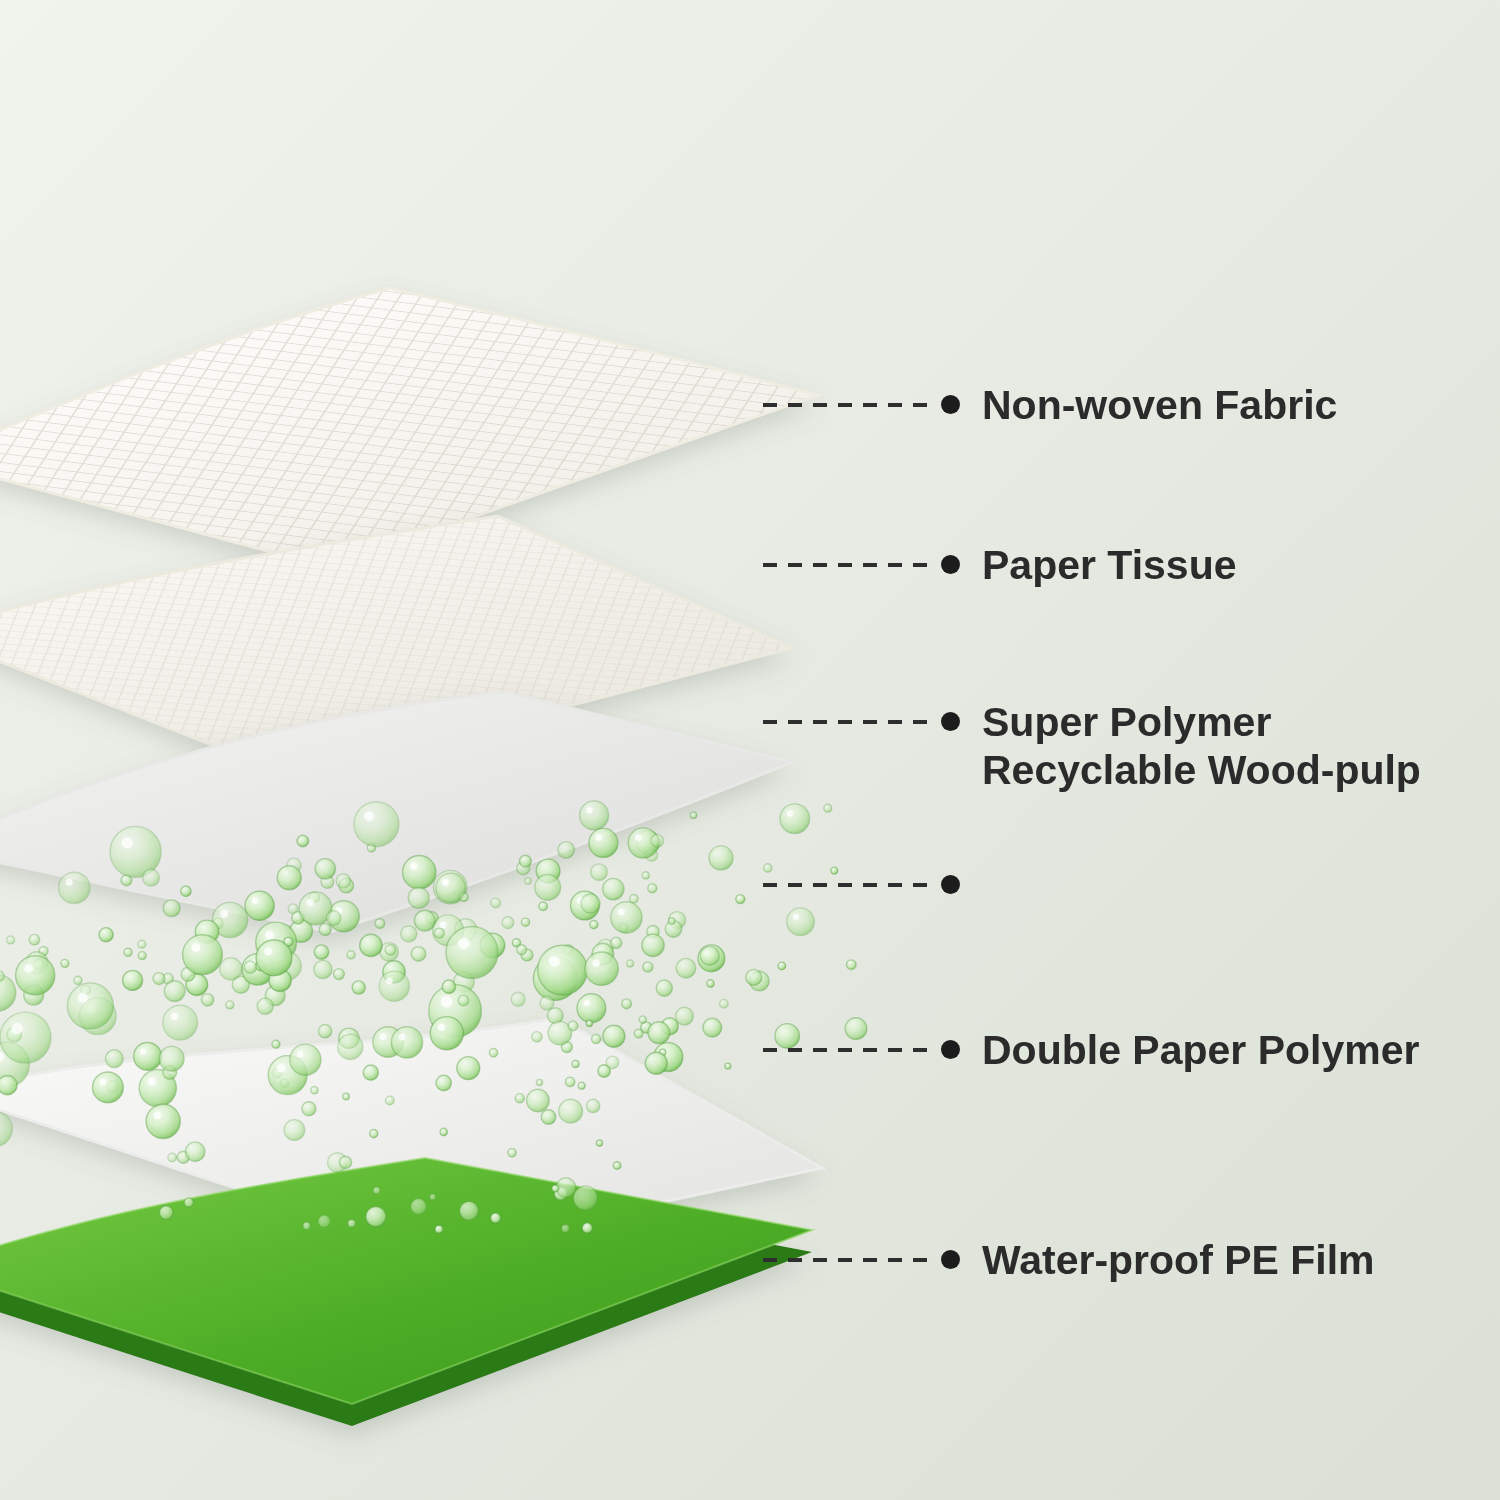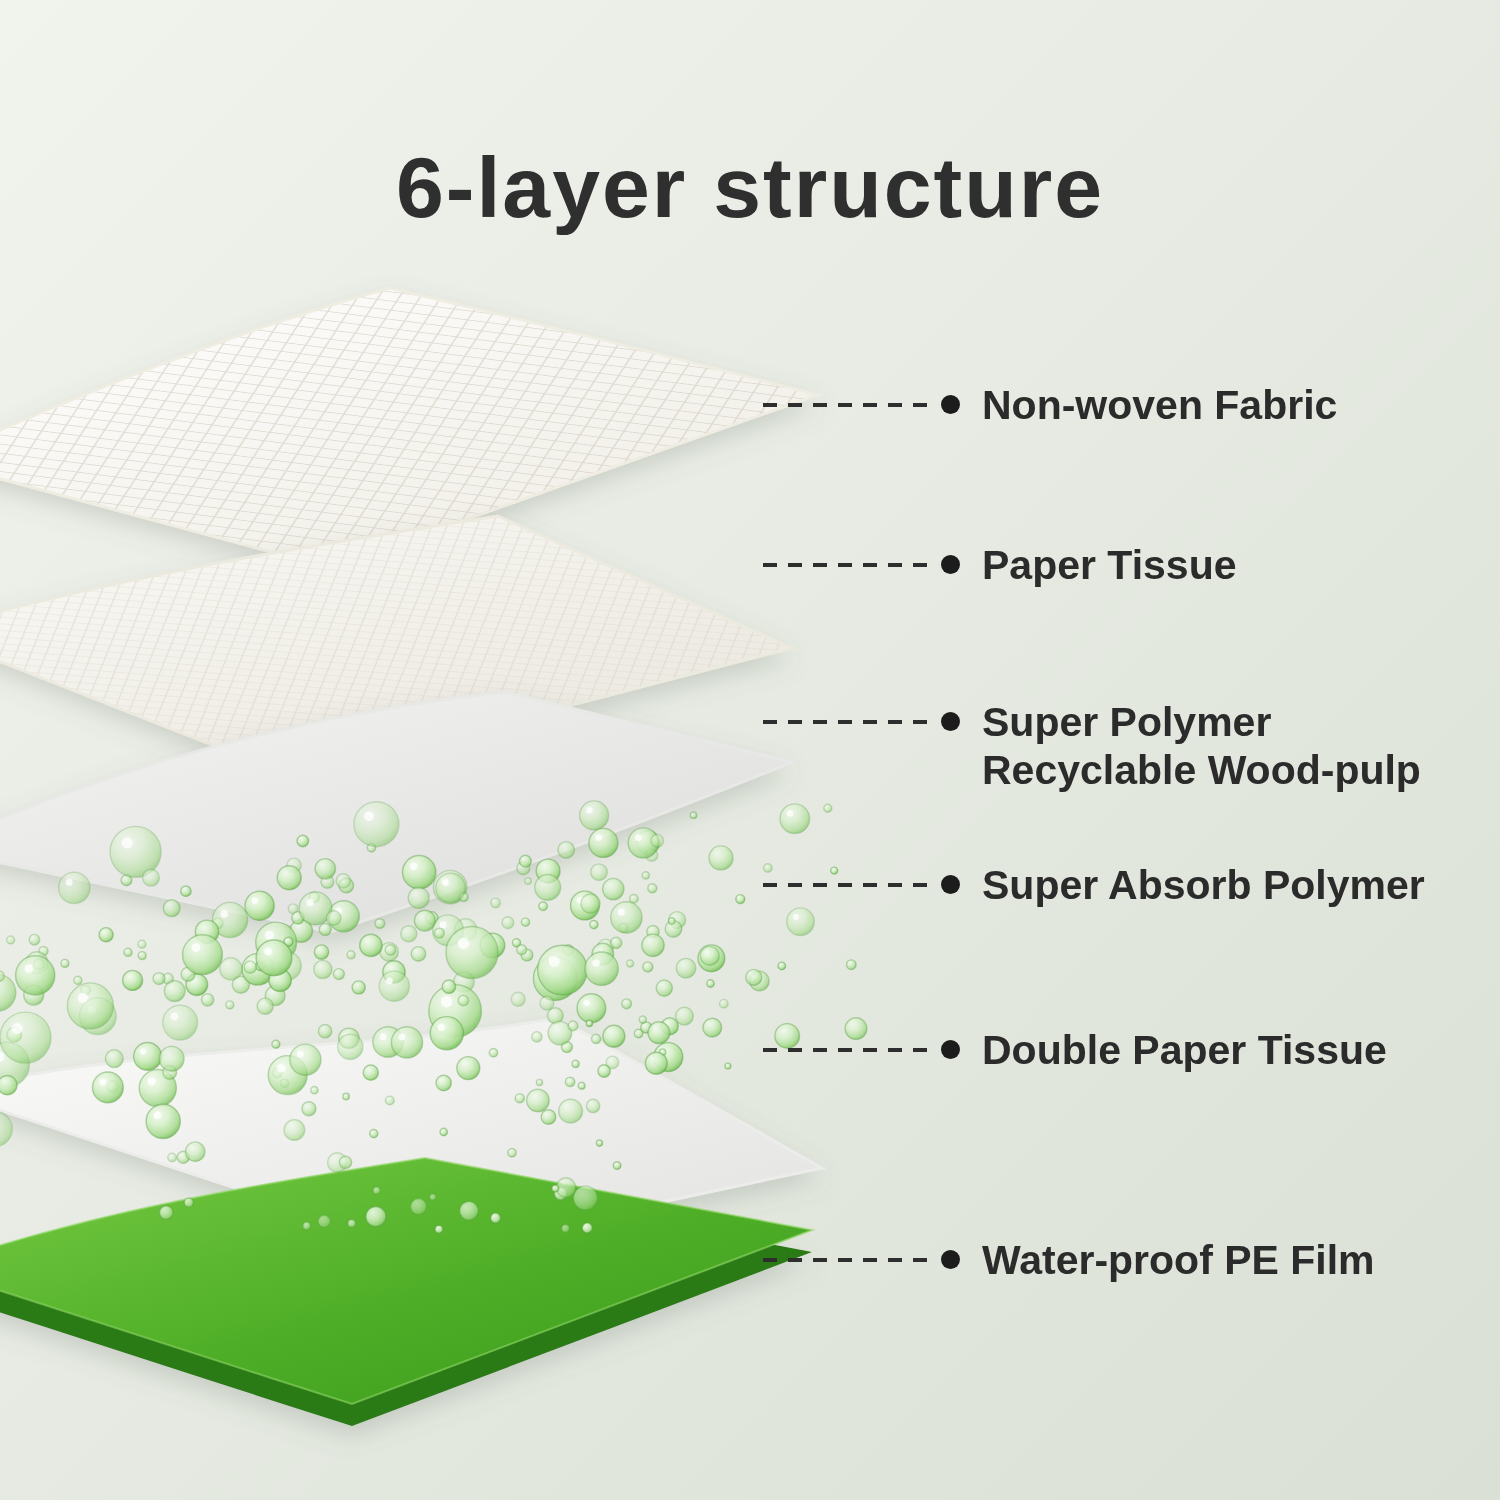--- a/index.html
+++ b/index.html
@@ -442,21 +442,20 @@
         <circle cx="469.0" cy="1210.8" r="9.4" fill="url(#beadFill)" opacity="0.72"></circle>
         <circle cx="566.0" cy="1187.6" r="9.8" fill="url(#beadFill)" opacity="0.64"></circle>
         <circle cx="555.3" cy="1188.5" r="3.4" fill="url(#beadFill)" opacity="0.94"></circle>
         <circle cx="346.1" cy="1096.5" r="3.3" fill="url(#beadFill)" opacity="0.78"></circle>
         <circle cx="314.4" cy="1090.2" r="3.7" fill="url(#beadFill)" opacity="0.64"></circle>
         <circle cx="439.0" cy="1229.3" r="3.9" fill="url(#beadFill)" opacity="0.93"></circle>
         <circle cx="432.8" cy="1197.1" r="3.2" fill="url(#beadFill)" opacity="0.53"></circle>
       </g>
   </svg>
 
-  <h1 class="title">6-layer structure</h1>
 
   <div class="callout" style="top:381px">
     <div class="dash"></div>
     <div class="dot"></div>
     <div class="label">Non-woven Fabric</div>
   </div>
 
   <div class="callout" style="top:541px">
     <div class="dash"></div>
     <div class="dot"></div>
@@ -466,27 +465,26 @@
   <div class="callout" style="top:698px">
     <div class="dash"></div>
     <div class="dot"></div>
     <div class="label">Super Polymer
 Recyclable Wood-pulp</div>
   </div>
 
   <div class="callout" style="top:861px">
     <div class="dash"></div>
     <div class="dot"></div>
-    <div class="label">Super Absorb Polymer</div>
   </div>
 
   <div class="callout" style="top:1026px">
     <div class="dash"></div>
     <div class="dot"></div>
-    <div class="label">Double Paper Tissue</div>
+    <div class="label">Double Paper Polymer</div>
   </div>
 
   <div class="callout" style="top:1236px">
     <div class="dash"></div>
     <div class="dot"></div>
     <div class="label">Water-proof PE Film</div>
   </div>
 
 </div>
 

